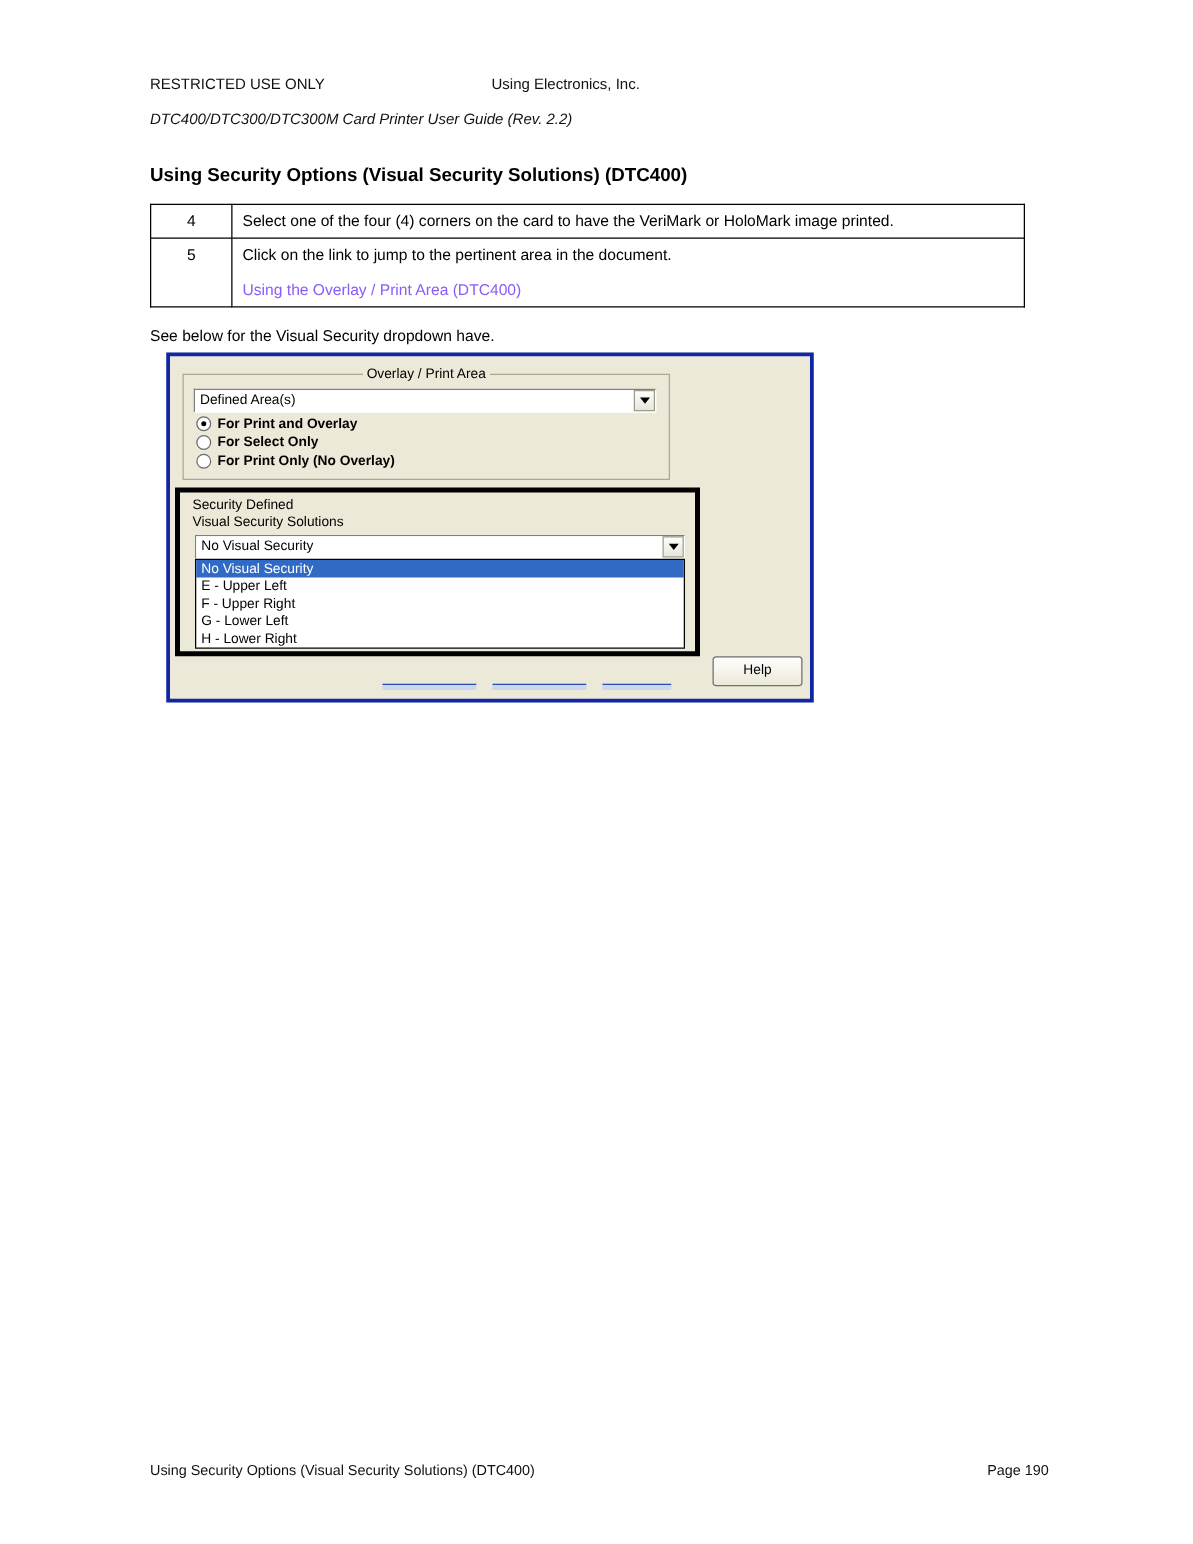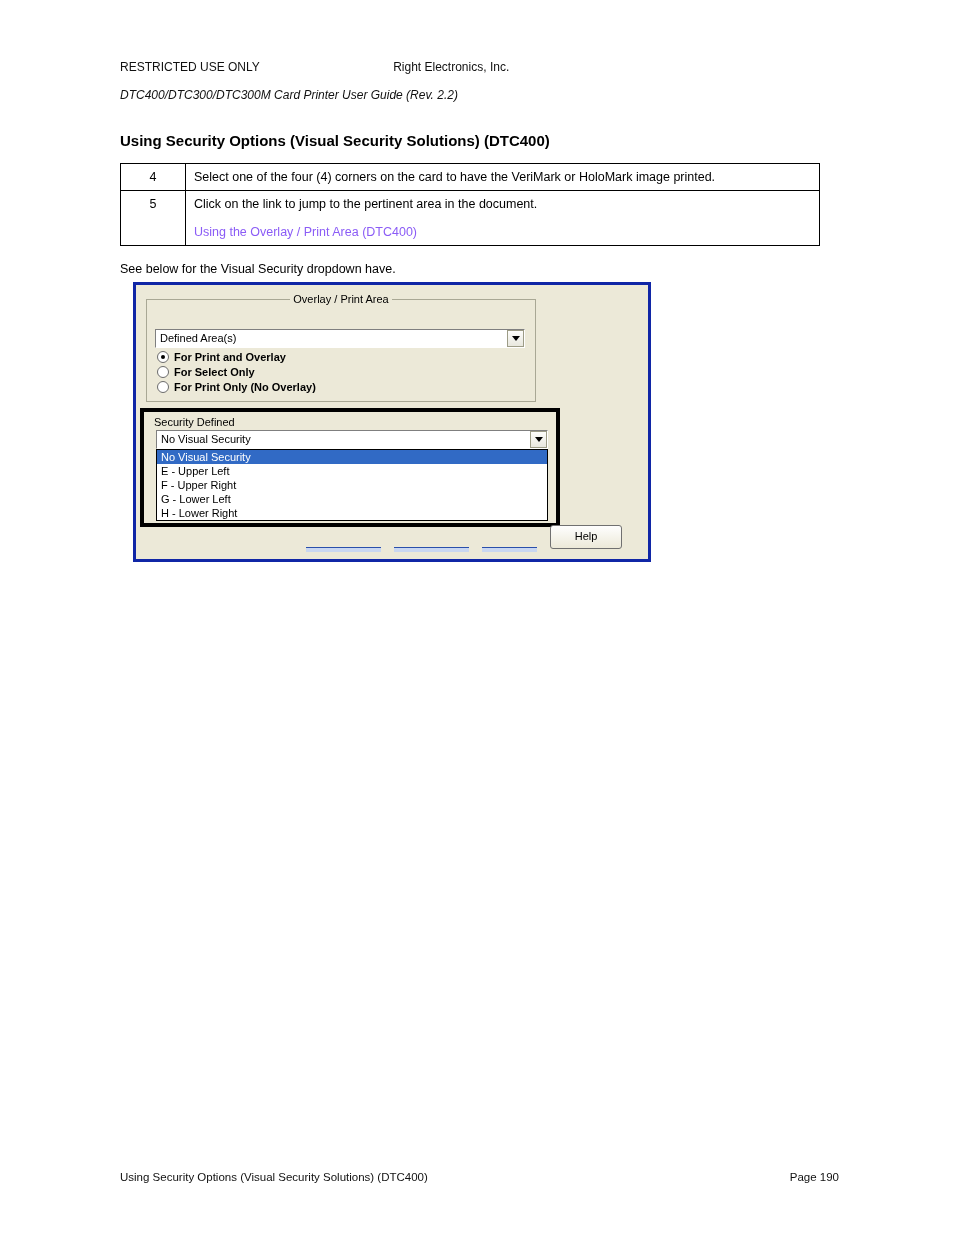--- a/index.html
+++ b/index.html
@@ -165,21 +165,21 @@
     padding: 0 4px;
     line-height: 14px;
   }
   .dropdown-list .opt.sel {
     background: #316ac5;
     color: #fff;
   }
 
   .help-btn {
     position: absolute;
-    right: 26px;
+    right: 6px;
     bottom: 10px;
     width: 70px;
     height: 22px;
     border: 1px solid #707070;
     border-radius: 3px;
     background: linear-gradient(#fefefe, #ece9d8);
     text-align: center;
     line-height: 20px;
     font-size: 11px;
     font-family: Tahoma, Arial, sans-serif;
@@ -204,21 +204,21 @@
     font-size: 11.5px;
     color: #111;
   }
 </style>
 </head>
 <body>
 
 <div class="page">
 
   <div class="header-line">
-    <span>RESTRICTED USE ONLY</span>&nbsp;&nbsp;&nbsp;&nbsp;&nbsp;&nbsp;&nbsp;&nbsp;&nbsp;&nbsp;&nbsp;&nbsp;&nbsp;&nbsp;&nbsp;&nbsp;&nbsp;&nbsp;&nbsp;&nbsp;&nbsp;&nbsp;&nbsp;&nbsp;&nbsp;&nbsp;&nbsp;&nbsp;&nbsp;&nbsp;&nbsp;&nbsp;&nbsp;&nbsp;&nbsp;&nbsp;&nbsp;&nbsp;&nbsp;&nbsp;<span>Right Electronics, Inc.</span>
+    <span>RESTRICTED USE ONLY</span>&nbsp;&nbsp;&nbsp;&nbsp;&nbsp;&nbsp;&nbsp;&nbsp;&nbsp;&nbsp;&nbsp;&nbsp;&nbsp;&nbsp;&nbsp;&nbsp;&nbsp;&nbsp;&nbsp;&nbsp;&nbsp;&nbsp;&nbsp;&nbsp;&nbsp;&nbsp;&nbsp;&nbsp;&nbsp;&nbsp;&nbsp;&nbsp;&nbsp;&nbsp;&nbsp;&nbsp;&nbsp;&nbsp;&nbsp;&nbsp;<span>Using Electronics, Inc.</span>
   </div>
   <div class="header-line header-title">DTC400/DTC300/DTC300M Card Printer User Guide (Rev. 2.2)</div>
 
   <div class="title">Using Security Options (Visual Security Solutions) (DTC400)</div>
 
   <table class="num-table">
     <tbody>
         <tr>
       <td class="num">4</td>
       <td>Select one of the four (4) corners on the card to have the VeriMark or HoloMark image printed.</td>
@@ -233,21 +233,21 @@
   </tbody>
     </table>
 
   <div class="caption">See below for the Visual Security dropdown have.</div>
 
   <div class="dialog-wrap" style="height:280px;">
 
     <fieldset class="gb" style="width:372px;">
       <legend>Overlay / Print Area</legend>
 
-      <div class="combo" style="width:370px;margin-top:18px;">
+      <div class="combo" style="width:370px;">
         <div class="combo-text">Defined Area(s)</div>
         <div class="combo-btn">
           <div class="tri-down"></div>
         </div>
       </div>
 
       <div class="radio-row">
         <div class="radio checked"></div>
         <span>For Print and Overlay</span>
       </div>
@@ -256,20 +256,21 @@
         <span>For Select Only</span>
       </div>
       <div class="radio-row">
         <div class="radio"></div>
         <span>For Print Only (No Overlay)</span>
       </div>
     </fieldset>
 
     <div class="sec-frame">
       <div class="sec-label">Security Defined</div>
+      <div class="sec-sub">Visual Security Solutions</div>
 
       <div class="combo" style="margin-left:4px;">
         <div class="combo-text">No Visual Security</div>
         <div class="combo-btn">
           <div class="tri-down"></div>
         </div>
       </div>
 
       <div class="dropdown-list" style="margin-left:4px;">
         <div class="opt sel">No Visual Security</div>

